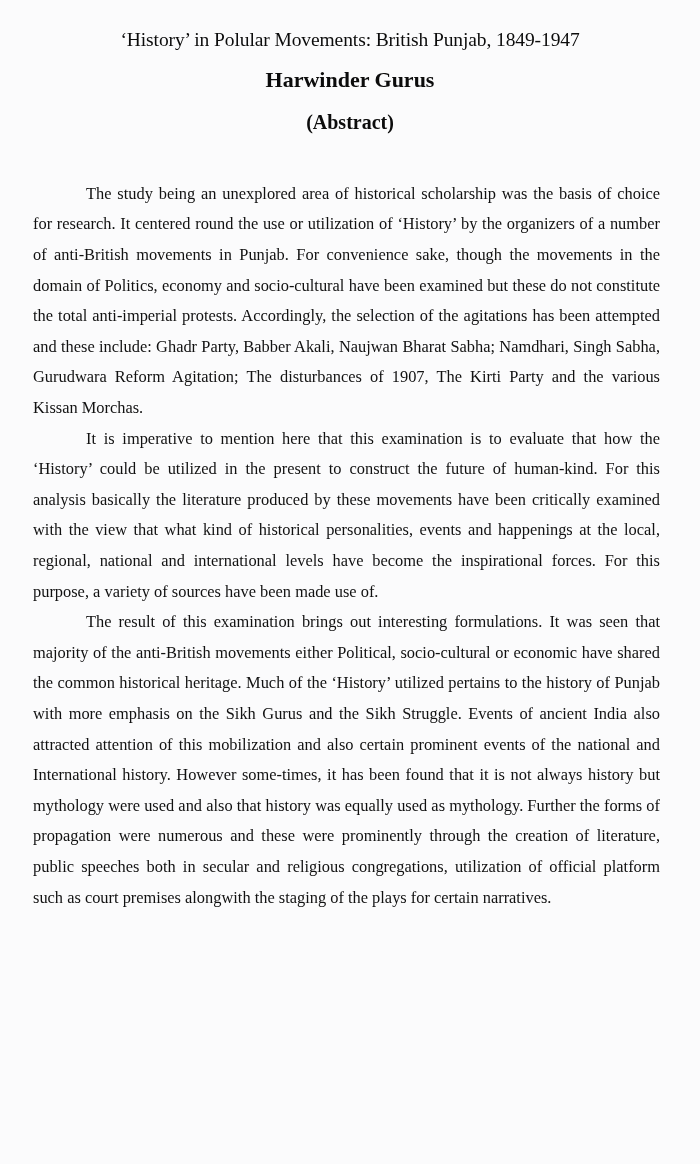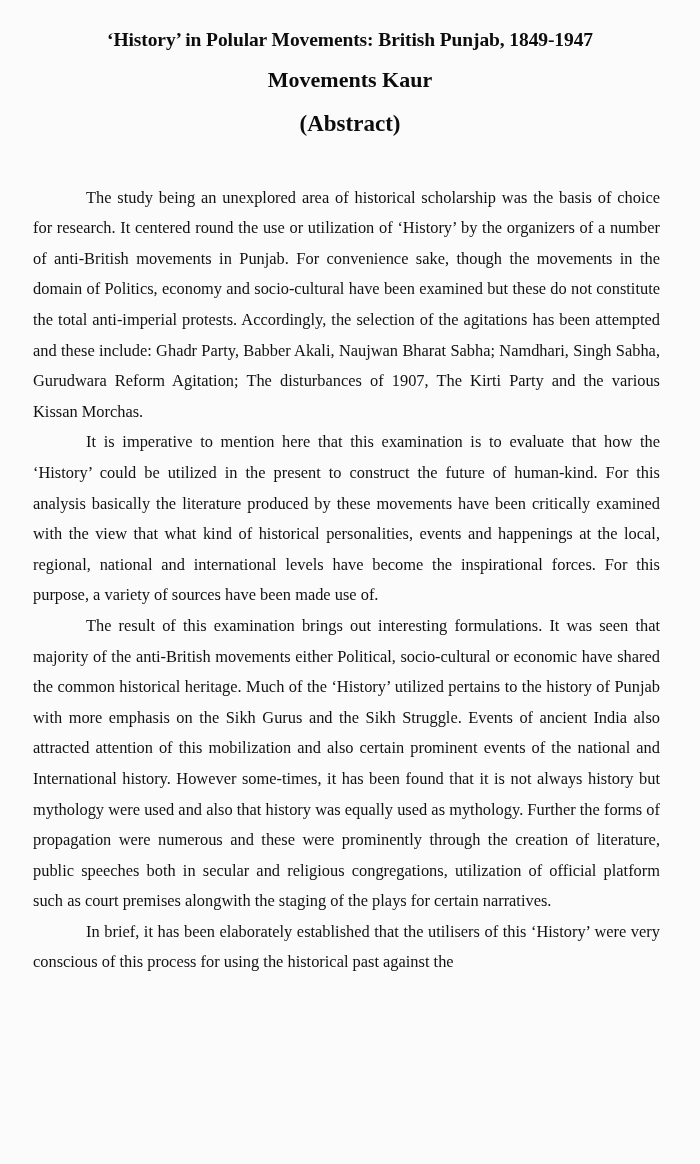--- a/index.html
+++ b/index.html
@@ -20,38 +20,38 @@
     box-sizing: border-box;
     padding: 0;
   }
 
   
   .head-block {
     padding-top: 28px;
   }
   .doc-title {
     font-size: 19.5px;
-    font-weight: bold;
+    font-weight: normal;
     text-align: center;
     color: #0c0c0c;
     letter-spacing: -0.1px;
     line-height: 1.25;
     margin: 0 18px;
     white-space: nowrap;
   }
   .doc-author {
     font-size: 22px;
     font-weight: bold;
     text-align: center;
     color: #0c0c0c;
     margin: 14px 0 0 0;
     line-height: 1.25;
   }
   .doc-subtitle {
-    font-size: 23px;
+    font-size: 20px;
     font-weight: bold;
     text-align: center;
     color: #0c0c0c;
     margin: 16px 0 0 0;
     line-height: 1.25;
   }
 
   
   .body-block {
     margin-top: 44px;
@@ -74,24 +74,23 @@
     margin-top: 0px;
   }
 </style>
 </head>
 <body>
 
 <div id="page">
 
   <div class="head-block">
     <h1 class="doc-title">‘History’ in Polular Movements:  British Punjab, 1849-1947</h1>
-    <h2 class="doc-author">Movements Kaur</h2>
+    <h2 class="doc-author">Harwinder Gurus</h2>
     <h2 class="doc-subtitle">(Abstract)</h2>
   </div>
 
   <div class="body-block">
     <p class="para">The study being an unexplored area of historical scholarship was the basis of choice for research. It centered round the use or utilization of ‘History’ by the organizers of a number of anti-British movements in Punjab. For convenience sake, though the movements in the domain of Politics, economy and socio-cultural have been examined but these do not constitute the total anti-imperial protests. Accordingly, the selection of the agitations has been attempted and these include: Ghadr Party, Babber Akali, Naujwan Bharat Sabha; Namdhari, Singh Sabha, Gurudwara Reform Agitation; The disturbances of 1907, The Kirti Party and the various Kissan Morchas.</p>
     <p class="para">It is imperative to mention here that this examination is to evaluate that how the ‘History’ could be utilized in the present to construct the future of human-kind. For this analysis basically the literature produced by these movements have been critically examined with the view that what kind of historical personalities, events and happenings at the local, regional, national and international levels have become the inspirational forces. For this purpose, a variety of sources have been made use of.</p>
     <p class="para">The result of this examination brings out interesting formulations. It was seen that majority of the anti-British movements either Political, socio-cultural or economic have shared the common historical heritage. Much of the ‘History’ utilized pertains to the history of Punjab with more emphasis on the Sikh Gurus and the Sikh Struggle. Events of ancient India also attracted attention of this mobilization and also certain prominent events of the national and International history. However some-times, it has been found that it is not always history but mythology were used and also that history was equally used as mythology. Further the forms of propagation were numerous and these were prominently through the creation of literature, public speeches both in secular and religious congregations, utilization of official platform such as court premises alongwith the staging of the plays for certain narratives.</p>
-    <p class="para">In brief, it has been elaborately established that the utilisers of this ‘History’ were very conscious of this process for using the historical past against the</p>
   </div>
 
 </div>
 
 </body></html>

